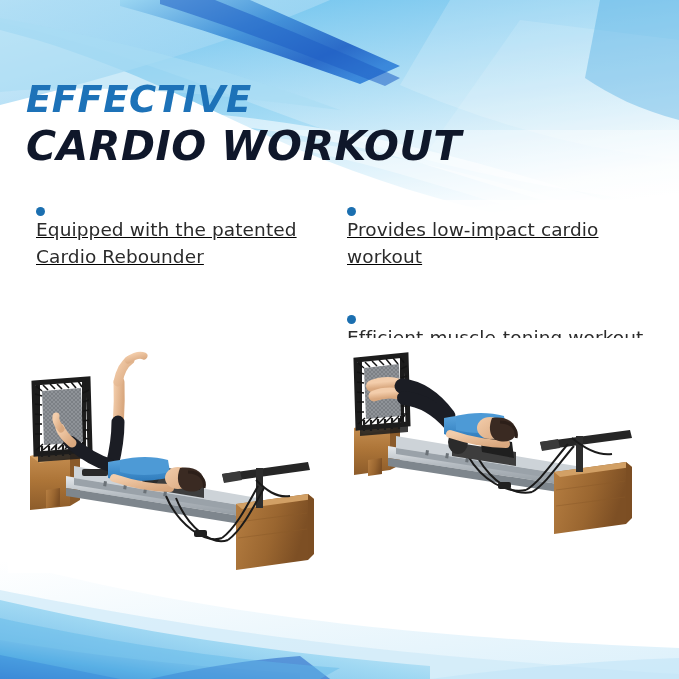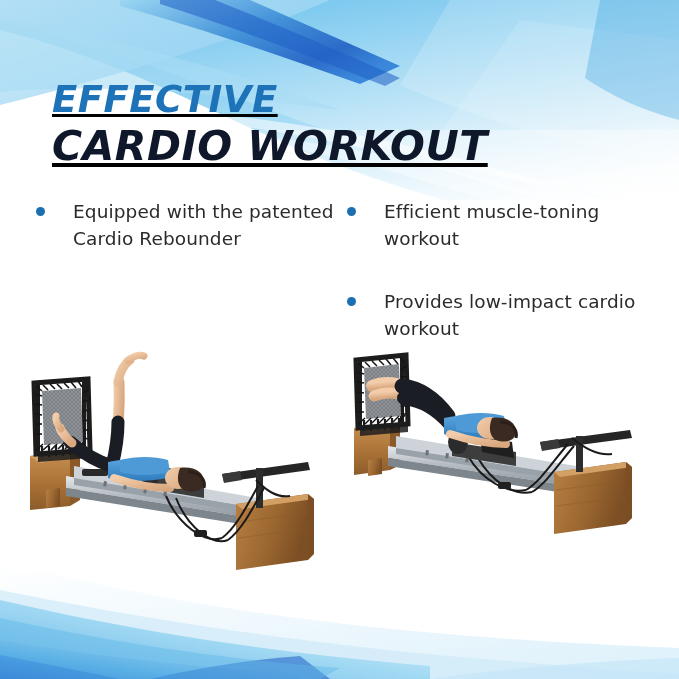--- a/index.html
+++ b/index.html
@@ -15,24 +15,23 @@
     background:#ffffff;
     overflow:hidden;
   }
 
   
   .deco{position:absolute;left:0;top:0;width:679px;height:679px;pointer-events:none;}
 
   
   .heading{
     position:absolute;
-    left:52px;
+    left:26px;
     top:78px;
     width:560px;
-    text-decoration:underline;
   }
   .title-line1{
     font-family:"DejaVu Sans", sans-serif;
     font-style:italic;
     font-weight:bold;
     font-size:37px;
     letter-spacing:0.5px;
     color:#1d72b8;
     line-height:44px;
     margin:0;
@@ -57,23 +56,24 @@
     width:679px;
     display:flex;
     flex-direction:row;
   }
   .col{position:relative;}
   .col-left{width:300px;margin-left:36px;}
   .col-right{width:320px;margin-left:11px;}
 
   .bullet-item{
     display:flex;
-    flex-direction:row;
+    flex-direction:column;
     align-items:flex-start;
     margin-bottom:26px;
+    text-decoration:underline;
   }
   .bullet-dot{
     flex:0 0 auto;
     width:9px;height:9px;
     border-radius:50%;
     background:#1b6fb0;
     margin-top:9px;
     margin-right:28px;
   }
   .bullet-text{
@@ -180,25 +180,25 @@
     <div class="col col-left">
       <div class="bullet-item">
         <span class="bullet-dot"></span>
         <span class="bullet-text">Equipped with the patented Cardio Rebounder</span>
       </div>
     </div>
 
     <div class="col col-right">
       <div class="bullet-item">
         <span class="bullet-dot"></span>
-        <span class="bullet-text">Efficient muscle-toning workout</span>
+        <span class="bullet-text">Provides low-impact cardio workout</span>
       </div>
       <div class="bullet-item">
         <span class="bullet-dot"></span>
-        <span class="bullet-text">Provides low-impact cardio workout</span>
+        <span class="bullet-text">Efficient muscle-toning workout</span>
       </div>
     </div>
 
   </div>
 
   <div class="photos">
 
     <svg class="photo photo-left" viewBox="0 0 320 235" width="320" height="235">
       <defs>
         <linearGradient id="woodA" x1="0" y1="0" x2="0" y2="1">

